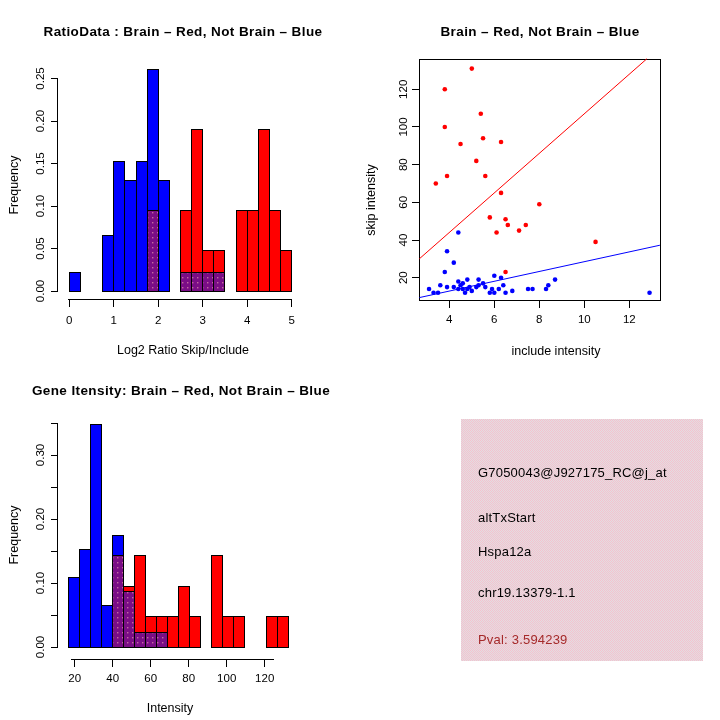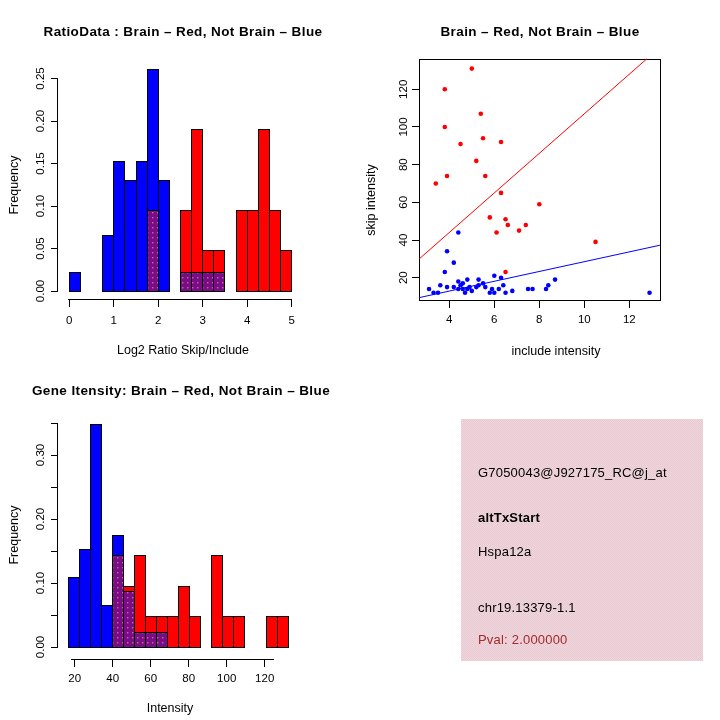--- a/index.html
+++ b/index.html
@@ -10,21 +10,21 @@
   svg text.title{font-size:13.5px;font-weight:bold;letter-spacing:.4px;}
   svg text.tick{font-size:11.5px;}
   svg text.axlab{font-size:12.5px;}
   .info-panel{position:absolute;left:419px;top:419px;width:242px;height:242px;
     background-color:#f3c3ce;
     background-image:
       linear-gradient(45deg,rgba(226,224,228,.85) 25%,transparent 25%,transparent 75%,rgba(226,224,228,.85) 75%),
       linear-gradient(45deg,rgba(226,224,228,.85) 25%,transparent 25%,transparent 75%,rgba(226,224,228,.85) 75%);
     background-size:2px 2px;background-position:0 0,1px 1px;margin-left:42px;}
   .info-line{position:absolute;left:17px;font-size:13px;color:#000;white-space:nowrap;letter-spacing:.2px;}
-  .l1{top:46px;} .l2{top:91px;font-weight:bold;} .l3{top:125px;} .l4{top:181px;text-align:center;} .l5{top:213px;}
+  .l1{top:46px;} .l2{top:91px;} .l3{top:125px;} .l4{top:166px;text-align:center;} .l5{top:213px;}
 </style>
 </head>
 <body>
 
 <div class="figure">
   <svg id="plots" width="720" height="720" viewBox="0 0 720 720">
       <defs>
         <pattern id="pdots" width="5" height="5" patternUnits="userSpaceOnUse">
           <rect x="2" y="2" width="1.4" height="1.4" fill="#c4679e"></rect>
         </pattern>
@@ -238,15 +238,15 @@
       <rect x="156.21" y="632.92" width="11.02000000000001" height="14.080000000000041" fill="url(#pdots)" stroke="#000" stroke-width="1" shape-rendering="crispEdges"></rect>
       <text x="181" y="390" text-anchor="middle" dy="0.35em" class="title">Gene Itensity: Brain – Red, Not Brain – Blue</text>
       <text x="170" y="707.5" text-anchor="middle" dy="0.35em" class="axlab">Intensity</text>
       <text x="13.5" y="535" text-anchor="middle" dy="0.35em" class="axlab" transform="rotate(-90 13.5 535)">Frequency</text>
     </svg>
   <div class="info-panel" id="info-panel" style="background-color: rgb(243, 195, 206);">
     <div class="info-line l1">G7050043@J927175_RC@j_at</div>
     <div class="info-line l2">altTxStart</div>
     <div class="info-line l3">Hspa12a</div>
     <div class="info-line l4">chr19.13379-1.1</div>
-    <div class="info-line l5" id="pval-line" style="color: rgb(165, 42, 42);">Pval: 2.000000</div>
+    <div class="info-line l5" id="pval-line" style="color: rgb(165, 42, 42);">Pval: 3.594239</div>
   </div>
 </div>
 
 </body></html>

